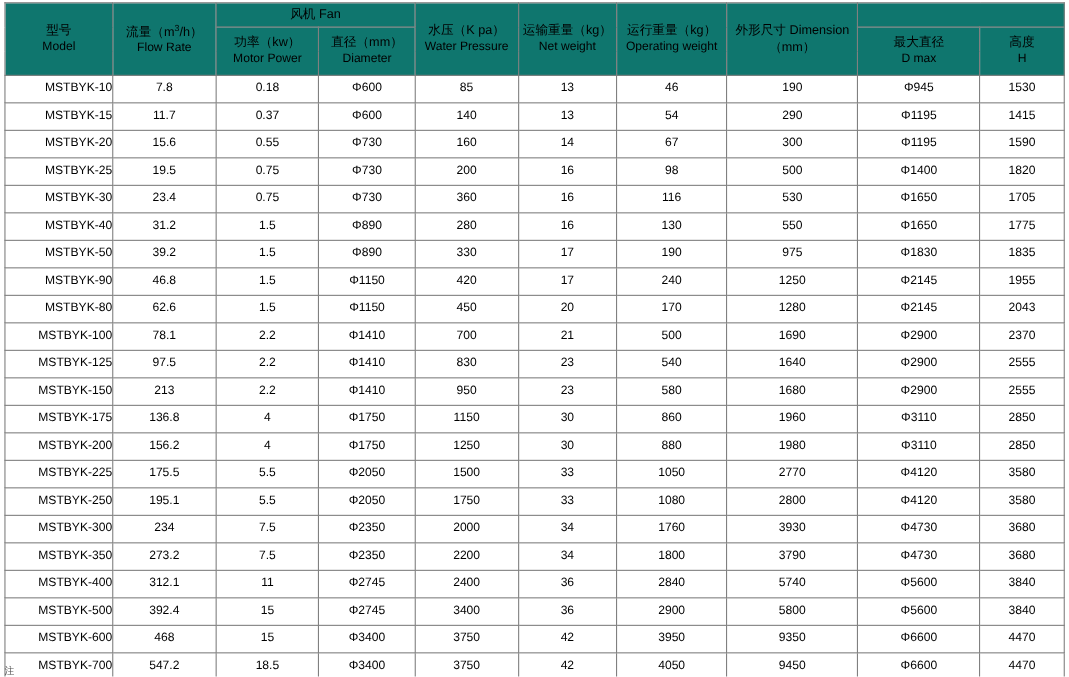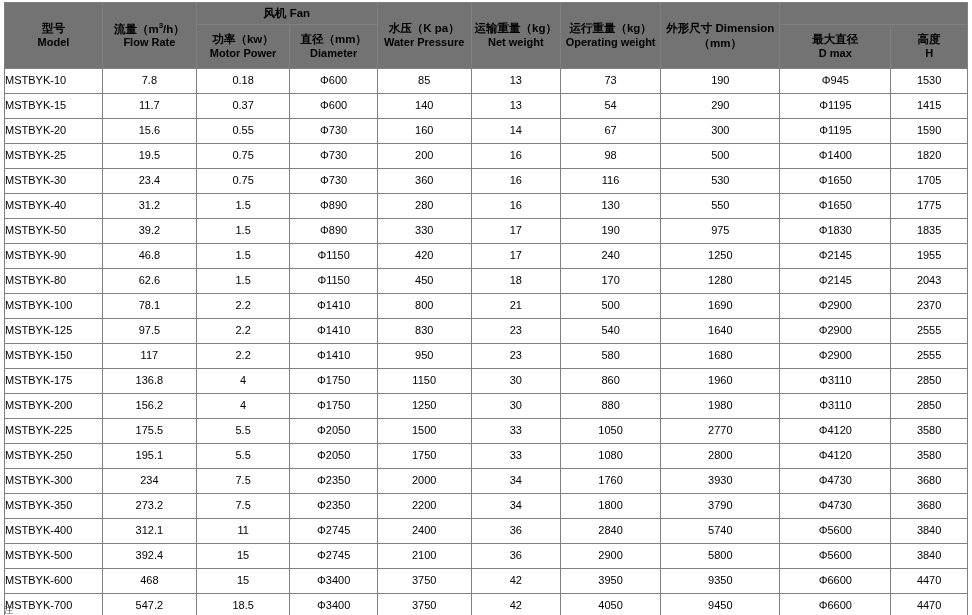--- a/index.html
+++ b/index.html
@@ -28,22 +28,22 @@
     font-size: 11px;
   }
   table.spec th, table.spec td {
     border: 1px solid #808080;
     text-align: center;
     vertical-align: middle;
     padding: 0;
     line-height: 1.25;
   }
   thead th {
-    font-weight: bold;
-    background: #737373;
+    font-weight: normal;
+    background: #0f766e;
   }
   .hdr-top {
     height: 22px;
   }
   .hdr-mid {
     height: 22px;
   }
   .hdr-bot {
     height: 22px;
   }
@@ -60,21 +60,21 @@
   }
   .sup {
     font-size: 8px;
     vertical-align: super;
   }
   tbody td {
     height: 24px;
     font-size: 11px;
   }
   tbody td.model {
-    text-align: left;
+    text-align: right;
   }
   
   col.c0 { width: 92px; }
   col.c1 { width: 88px; }
   col.c2 { width: 88px; }
   col.c3 { width: 82px; }
   col.c4 { width: 88px; }
   col.c5 { width: 84px; }
   col.c6 { width: 94px; }
   col.c7 { width: 112px; }
@@ -157,21 +157,21 @@
       <tr class="hdr-bot"></tr>
     </thead>
     <tbody id="spec-body">
         <tr>
           <td class="model">MSTBYK-10</td>
           <td>7.8</td>
           <td>0.18</td>
           <td>Φ600</td>
           <td>85</td>
           <td>13</td>
-          <td>73</td>
+          <td>46</td>
           <td>190</td>
           <td>Φ945</td>
           <td>1530</td>
         </tr>
         <tr>
           <td class="model">MSTBYK-15</td>
           <td>11.7</td>
           <td>0.37</td>
           <td>Φ600</td>
           <td>140</td>
@@ -252,53 +252,53 @@
           <td>1250</td>
           <td>Φ2145</td>
           <td>1955</td>
         </tr>
         <tr>
           <td class="model">MSTBYK-80</td>
           <td>62.6</td>
           <td>1.5</td>
           <td>Φ1150</td>
           <td>450</td>
-          <td>18</td>
+          <td>20</td>
           <td>170</td>
           <td>1280</td>
           <td>Φ2145</td>
           <td>2043</td>
         </tr>
         <tr>
           <td class="model">MSTBYK-100</td>
           <td>78.1</td>
           <td>2.2</td>
           <td>Φ1410</td>
-          <td>800</td>
+          <td>700</td>
           <td>21</td>
           <td>500</td>
           <td>1690</td>
           <td>Φ2900</td>
           <td>2370</td>
         </tr>
         <tr>
           <td class="model">MSTBYK-125</td>
           <td>97.5</td>
           <td>2.2</td>
           <td>Φ1410</td>
           <td>830</td>
           <td>23</td>
           <td>540</td>
           <td>1640</td>
           <td>Φ2900</td>
           <td>2555</td>
         </tr>
         <tr>
           <td class="model">MSTBYK-150</td>
-          <td>117</td>
+          <td>213</td>
           <td>2.2</td>
           <td>Φ1410</td>
           <td>950</td>
           <td>23</td>
           <td>580</td>
           <td>1680</td>
           <td>Φ2900</td>
           <td>2555</td>
         </tr>
         <tr>
@@ -383,21 +383,21 @@
           <td>2840</td>
           <td>5740</td>
           <td>Φ5600</td>
           <td>3840</td>
         </tr>
         <tr>
           <td class="model">MSTBYK-500</td>
           <td>392.4</td>
           <td>15</td>
           <td>Φ2745</td>
-          <td>2100</td>
+          <td>3400</td>
           <td>36</td>
           <td>2900</td>
           <td>5800</td>
           <td>Φ5600</td>
           <td>3840</td>
         </tr>
         <tr>
           <td class="model">MSTBYK-600</td>
           <td>468</td>
           <td>15</td>

